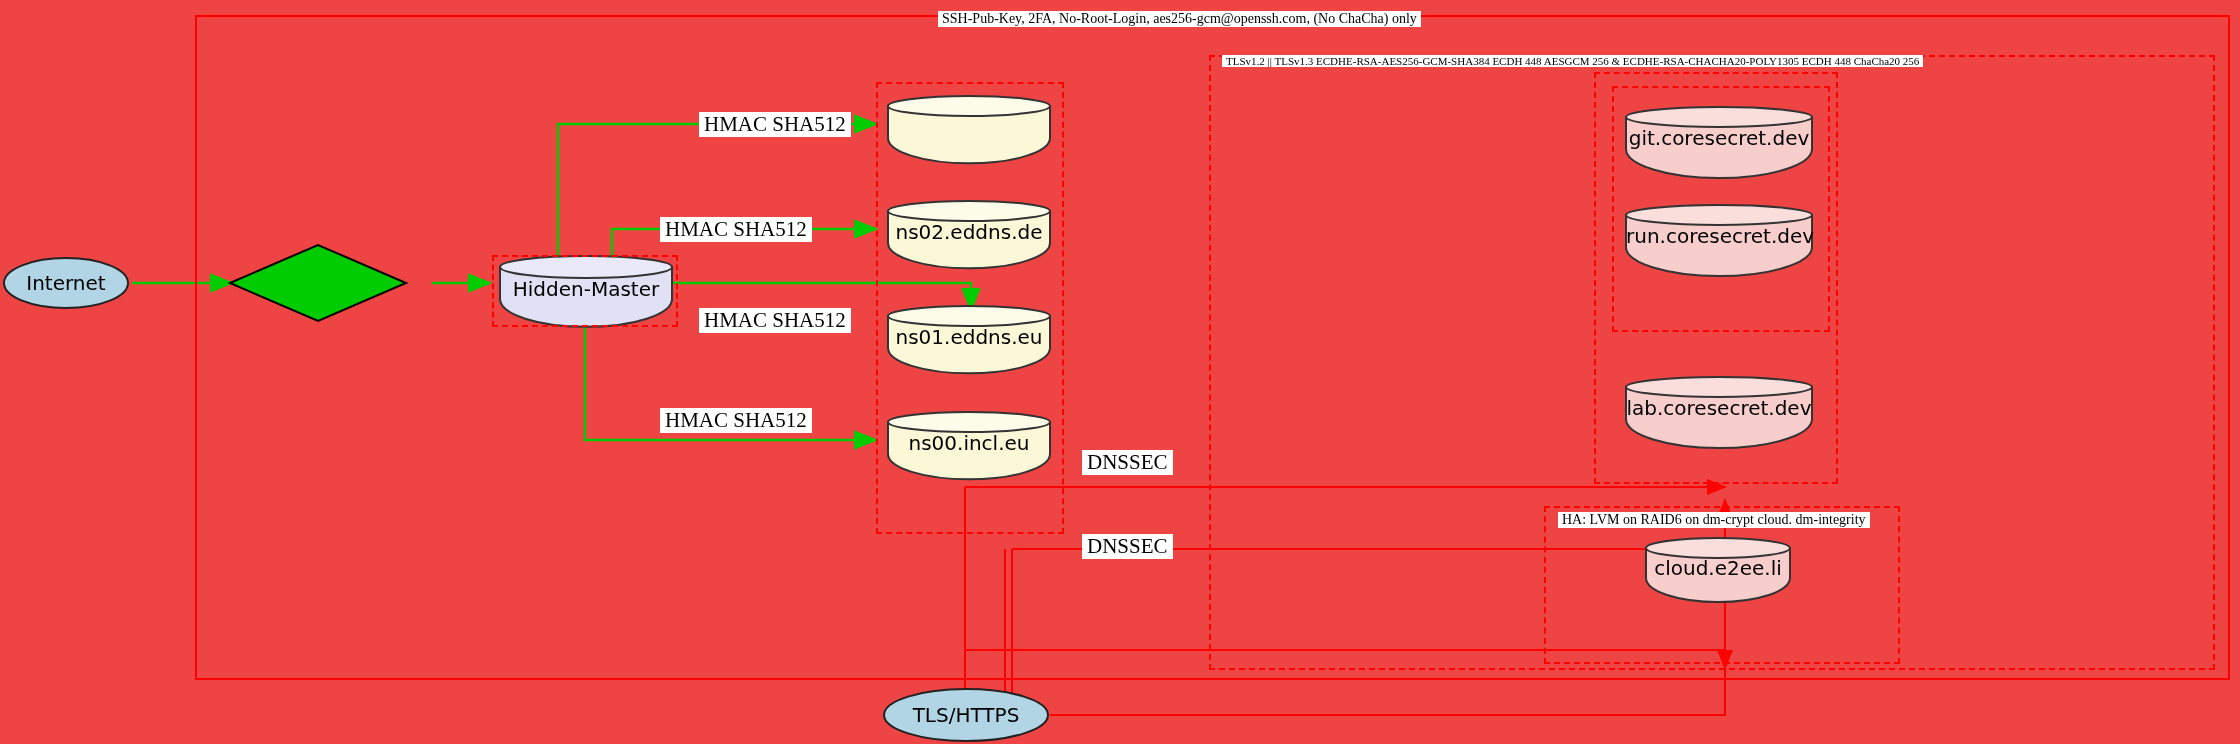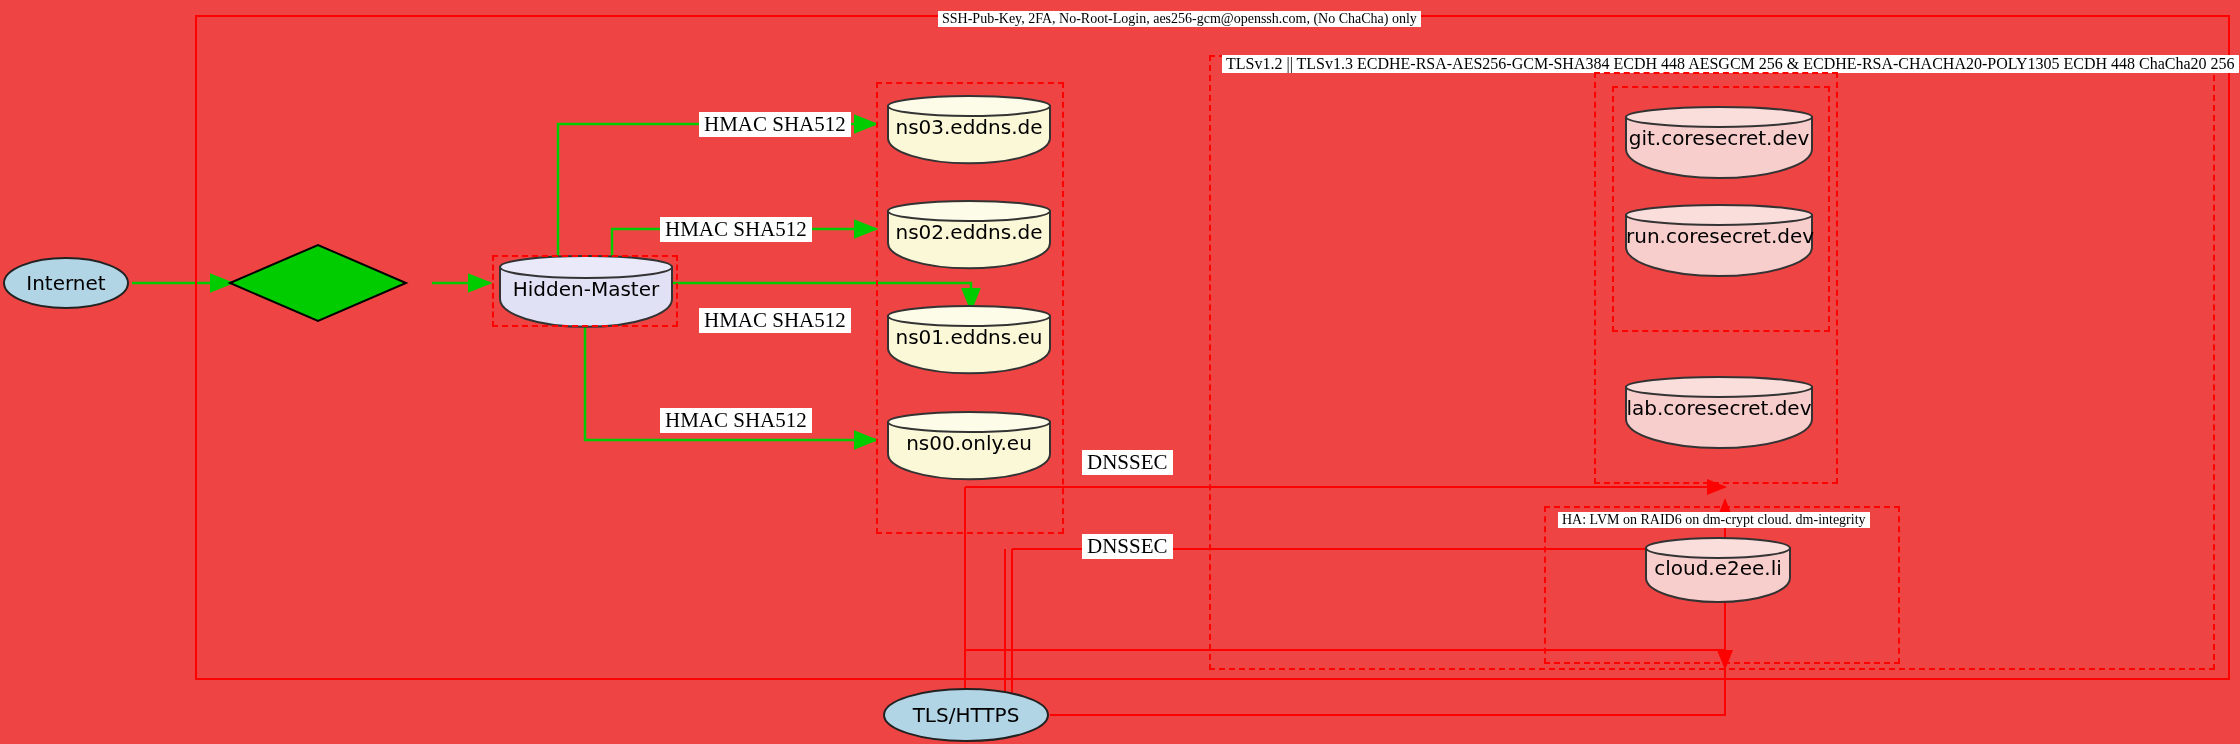--- a/index.html
+++ b/index.html
@@ -199,48 +199,45 @@
   </svg>
 
   <div class="container-solid" style="left:195px; top:15px; width:2035px; height:665px;"></div>
   <div class="box-label" style="left:938px; top:11px;">SSH-Pub-Key, 2FA, No-Root-Login, aes256-gcm@openssh.com, (No ChaCha) only</div>
 
   <div class="container-dashed" style="left:492px; top:255px; width:186px; height:72px;"></div>
 
   <div class="container-dashed" style="left:876px; top:82px; width:188px; height:452px;"></div>
 
   <div class="container-dashed" style="left:1209px; top:55px; width:1006px; height:615px;"></div>
-  <div class="box-label" style="left:1222px; top:55px; font-size:16px;">TLSv1.2 || TLSv1.3 ECDHE-RSA-AES256-GCM-SHA384 ECDH 448 AESGCM 256 &amp; ECDHE-RSA-CHACHA20-POLY1305 ECDH 448 ChaCha20 256</div>
+  <div class="box-label" style="left:1222px; top:55px; font-size:11px;">TLSv1.2 || TLSv1.3 ECDHE-RSA-AES256-GCM-SHA384 ECDH 448 AESGCM 256 &amp; ECDHE-RSA-CHACHA20-POLY1305 ECDH 448 ChaCha20 256</div>
 
   <div class="container-dashed" style="left:1594px; top:72px; width:244px; height:412px;"></div>
   <div class="container-dashed" style="left:1612px; top:86px; width:218px; height:246px;"></div>
 
   <div class="container-dashed" style="left:1544px; top:506px; width:356px; height:158px;"></div>
   <div class="box-label" style="left:1558px; top:512px;">HA: LVM on RAID6 on dm-crypt cloud. dm-integrity</div>
 
   <div class="node" style="left:4px; top:258px; width:124px; height:50px;">
     <div class="node-label">Internet</div>
   </div>
 
 
   <div class="node" style="left:500px; top:267px; width:172px; height:43px;">
     <div class="node-label">Hidden-Master</div>
   </div>
 
-  <div class="node" style="left:888px; top:106px; width:162px; height:42px;">
-    <div class="node-label">ns03.eddns.de</div>
-  </div>
   <div class="node" style="left:888px; top:211px; width:162px; height:42px;">
     <div class="node-label">ns02.eddns.de</div>
   </div>
   <div class="node" style="left:888px; top:316px; width:162px; height:42px;">
     <div class="node-label">ns01.eddns.eu</div>
   </div>
   <div class="node" style="left:888px; top:422px; width:162px; height:42px;">
-    <div class="node-label">ns00.only.eu</div>
+    <div class="node-label">ns00.incl.eu</div>
   </div>
 
   <div class="node" style="left:1626px; top:117px; width:186px; height:42px;">
     <div class="node-label">git.coresecret.dev</div>
   </div>
   <div class="node" style="left:1626px; top:215px; width:186px; height:42px;">
     <div class="node-label">run.coresecret.dev</div>
   </div>
   <div class="node" style="left:1626px; top:387px; width:186px; height:42px;">
     <div class="node-label">lab.coresecret.dev</div>

